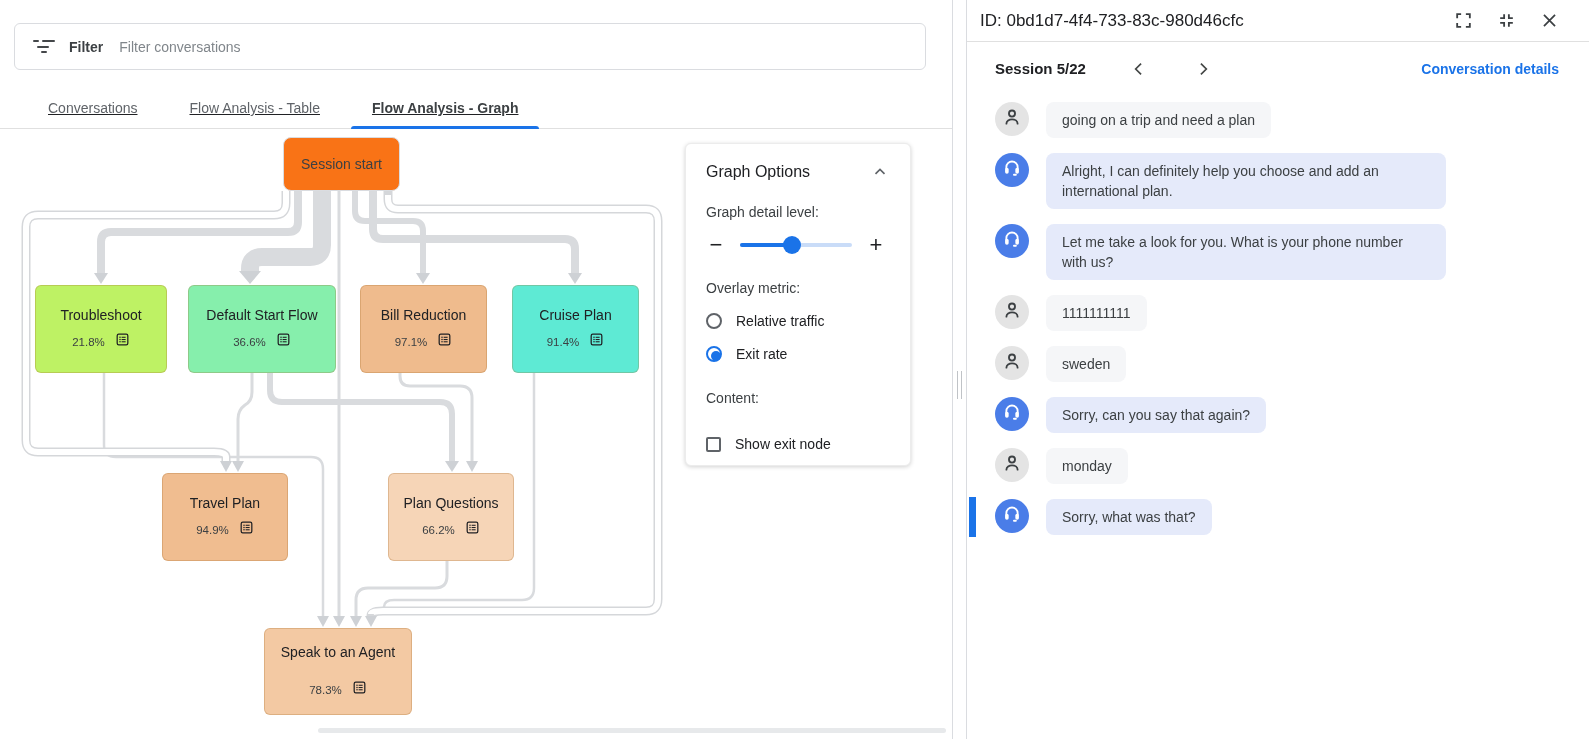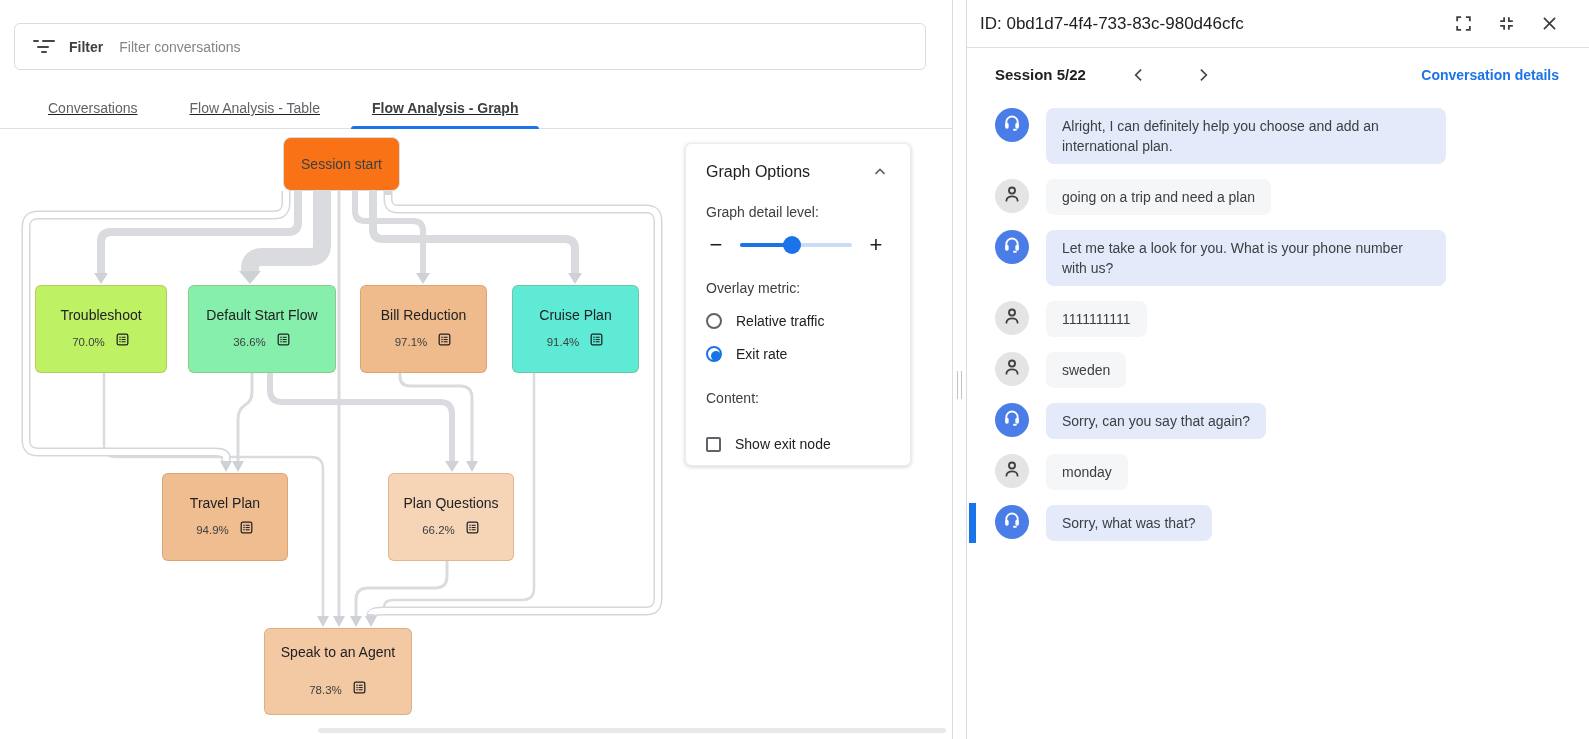--- a/index.html
+++ b/index.html
@@ -68,21 +68,21 @@
     background:#e7e9eb; border-radius:3px; cursor:pointer; }
 
   
   .splitter { width:15px; flex:none; position:relative; background:#fff;
     border-left:1px solid #dadce0; border-right:1px solid #dadce0; cursor:col-resize; }
   .splitter .grip { position:absolute; left:4px; top:371px; width:5px; height:28px;
     border-left:1.5px solid #c0c3c7; border-right:1.5px solid #c0c3c7; }
 
   
   .right-pane { flex:1; position:relative; background:#fff; height:739px; overflow:hidden; }
-  .rp-header { height:48px; display:flex; align-items:center; padding:0 30px 0 13px;
+  .rp-header { height:42px; display:flex; align-items:center; padding:0 30px 0 13px;
     border-bottom:1px solid #e0e0e0; }
   .rp-title { font-size:17px; color:#202124; flex:1; white-space:nowrap; overflow:hidden; }
   .rp-icons { display:flex; align-items:center; gap:23px; }
   .icon-btn { width:20px; height:20px; cursor:pointer; display:flex; align-items:center;
     justify-content:center; }
 
   .session-row { height:53px; display:flex; align-items:center; padding:0 30px 0 28px; }
   .session-label { font-size:15px; font-weight:bold; color:#202124; }
   .nav-btn { width:22px; height:22px; margin-left:42px; cursor:pointer; display:flex;
     align-items:center; justify-content:center; }
@@ -164,21 +164,21 @@
           <polygon points="339,627 333,616 345,616"></polygon>
           <polygon points="356,627 350,616 362,616"></polygon>
           <polygon points="371,627 365,616 377,616"></polygon>
         </g>
       </svg>
       <div class="gnode-start">Session start</div>
       <div id="gnodes">
           <div class="gnode" style="left: 35px; top: 156px; width: 132px; height: 88px; background: #bef264;">
             <span class="nlabel">Troubleshoot</span>
     <span class="nmetric">
-              <span class="npct">70.0%</span>
+              <span class="npct">21.8%</span>
     <span><svg viewBox="0 0 24 24" width="15" height="15">
                   <rect x="3.5" y="3.5" width="17" height="17" rx="2.5" fill="none" stroke="#202124" stroke-width="2"></rect>
                   <circle cx="8" cy="8.4" r="1.2" fill="#202124"></circle>
                   <circle cx="8" cy="12" r="1.2" fill="#202124"></circle>
                   <circle cx="8" cy="15.6" r="1.2" fill="#202124"></circle>
                   <rect x="10.6" y="7.6" width="6.4" height="1.7" fill="#202124"></rect>
                   <rect x="10.6" y="11.2" width="6.4" height="1.7" fill="#202124"></rect>
                   <rect x="10.6" y="14.8" width="6.4" height="1.7" fill="#202124"></rect>
                 </svg></span>
             </span>
@@ -350,38 +350,38 @@
       </span>
       <span class="nav-btn">
         <svg viewBox="0 0 24 24" width="20" height="20">
             <path d="M9.5 5.5L16 12l-6.5 6.5" fill="none" stroke="#444746" stroke-width="2"></path>
           </svg>
       </span>
       <span class="details-link">Conversation details</span>
     </div>
     <div class="messages" id="msgList">
         <div class="msg-row">
+          <span class="avatar user">
+      <span><svg viewBox="0 0 24 24" width="22" height="22">
+                <circle cx="12" cy="8.2" r="3.3" fill="none" stroke="#3c4043" stroke-width="2"></circle>
+                <path d="M5.9 19.3c0-3.1 3-4.8 6.1-4.8s6.1 1.7 6.1 4.8" fill="none" stroke="#3c4043" stroke-width="2" stroke-linecap="round"></path>
+              </svg></span>
+          </span>
+    <span class="bubble user">going on a trip and need a plan</span>
+        </div>
+        <div class="msg-row">
           <span class="avatar agent">
       <span><svg viewBox="0 0 24 24" width="20" height="20">
                 <path d="M5.2 13v-2a6.8 6.8 0 0 1 13.6 0v2" fill="none" stroke="#fff" stroke-width="2.2" stroke-linecap="round"></path>
                 <rect x="3.7" y="11.8" width="4.3" height="7" rx="2.1" fill="#fff"></rect>
                 <rect x="16" y="11.8" width="4.3" height="7" rx="2.1" fill="#fff"></rect>
                 <rect x="13.2" y="19" width="4.6" height="2.4" rx="1.2" fill="#fff"></rect>
               </svg></span>
           </span>
     <span class="bubble agent wide">Alright, I can definitely help you choose and add an international plan.</span>
-        </div>
-        <div class="msg-row">
-          <span class="avatar user">
-      <span><svg viewBox="0 0 24 24" width="22" height="22">
-                <circle cx="12" cy="8.2" r="3.3" fill="none" stroke="#3c4043" stroke-width="2"></circle>
-                <path d="M5.9 19.3c0-3.1 3-4.8 6.1-4.8s6.1 1.7 6.1 4.8" fill="none" stroke="#3c4043" stroke-width="2" stroke-linecap="round"></path>
-              </svg></span>
-          </span>
-    <span class="bubble user">going on a trip and need a plan</span>
         </div>
         <div class="msg-row">
           <span class="avatar agent">
       <span><svg viewBox="0 0 24 24" width="20" height="20">
                 <path d="M5.2 13v-2a6.8 6.8 0 0 1 13.6 0v2" fill="none" stroke="#fff" stroke-width="2.2" stroke-linecap="round"></path>
                 <rect x="3.7" y="11.8" width="4.3" height="7" rx="2.1" fill="#fff"></rect>
                 <rect x="16" y="11.8" width="4.3" height="7" rx="2.1" fill="#fff"></rect>
                 <rect x="13.2" y="19" width="4.6" height="2.4" rx="1.2" fill="#fff"></rect>
               </svg></span>
           </span>

